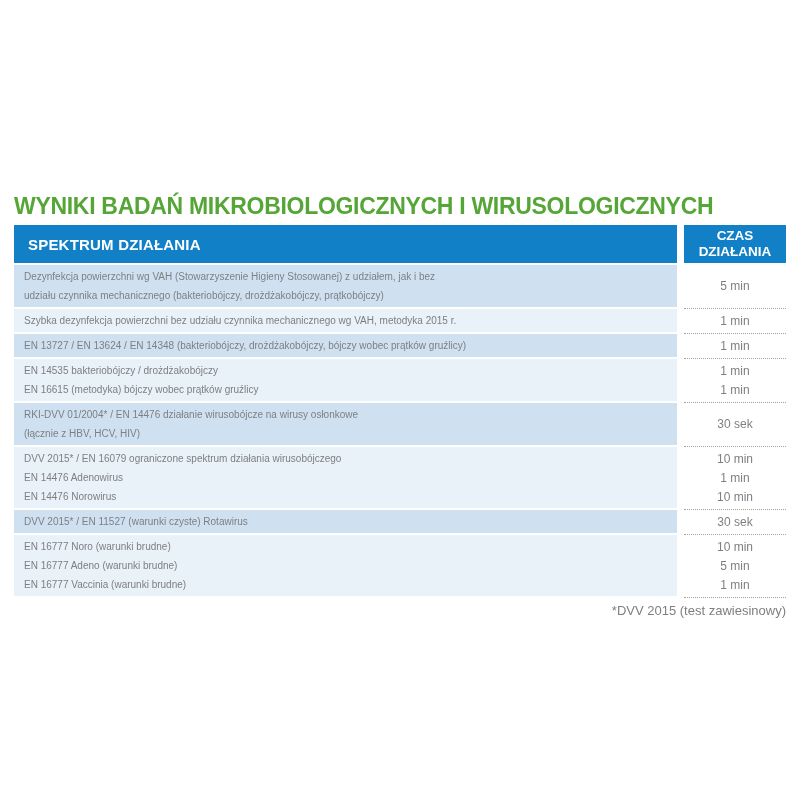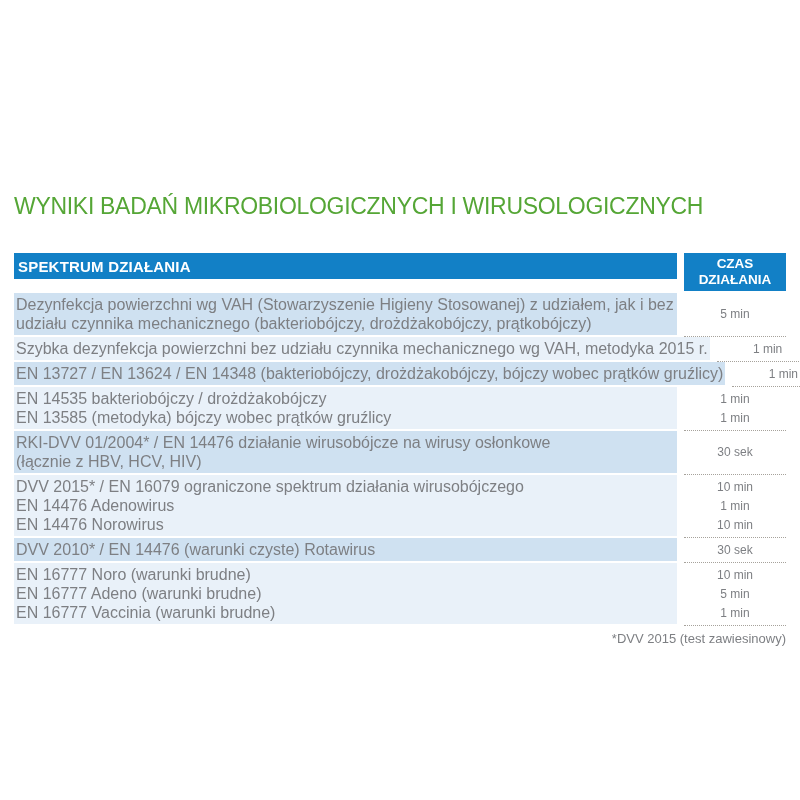--- a/index.html
+++ b/index.html
@@ -17,63 +17,63 @@
     font-family: "Liberation Sans", sans-serif;
     overflow: hidden;
   }
   .page {
     padding: 193px 14px 0 14px;
     width: 800px;
   }
   .title {
     color: var(--title_green, #55A636);
     font-size: 23px;
-    font-weight: normal;
+    font-weight: bold;
     letter-spacing: -0.3px;
     white-space: nowrap;
-    margin-bottom: 33px;
+    margin-bottom: 5px;
   }
   .table { width: 772px; }
   .hdr-row, .row {
     display: grid;
     grid-template-columns: 1fr 102px;
     column-gap: 7px;
   }
   .hdr-row { margin-bottom: 2px; }
   .hdr-left {
     background: var(--header_blue, #1280C6);
     color: #fff;
     font-size: 15px;
     font-weight: bold;
-    height: 26px;
+    height: 38px;
     display: flex;
     align-items: center;
-    padding: 0 4px;
+    padding: 0 14px;
     letter-spacing: 0.2px;
   }
   .hdr-right {
     background: var(--header_blue, #1280C6);
     color: #fff;
     font-size: 13.5px;
     font-weight: bold;
     height: 38px;
     display: flex;
     align-items: center;
     justify-content: center;
     text-align: center;
     line-height: 16px;
     padding: 0 8px;
   }
   .cell-left {
     display: flex;
     flex-direction: column;
-    padding: 2px 2px;
+    padding: 2px 10px;
     border-bottom: 2px solid #fff;
     color: var(--text_gray, #7D7F83);
-    font-size: 16px;
+    font-size: 10px;
   }
   .shade-dark .cell-left { background: var(--row_shaded, #CFE1F1); }
   .shade-light .cell-left { background: var(--row_light, #E9F1F9); }
   .line { line-height: 19px; white-space: nowrap; }
   .cell-right {
     background: #fff;
     border-bottom: 1px dotted var(--dot_gray, #A6A29B);
     color: var(--text_gray, #7D7F83);
     font-size: 12px;
     display: flex;
@@ -130,21 +130,21 @@
         <div class="line">EN 13727 / EN 13624 / EN 14348 (bakteriobójczy, drożdżakobójczy, bójczy wobec prątków gruźlicy)</div>
       </div>
       <div class="cell-right">
         <div class="time">1 min</div>
       </div>
     </div>
 
     <div class="row shade-light">
       <div class="cell-left">
         <div class="line">EN 14535 bakteriobójczy / drożdżakobójczy</div>
-        <div class="line">EN 13585 (metodyka) bójczy wobec prątków gruźlicy</div>
+        <div class="line">EN 16615 (metodyka) bójczy wobec prątków gruźlicy</div>
       </div>
       <div class="cell-right">
         <div class="time">1 min</div>
         <div class="time">1 min</div>
       </div>
     </div>
 
     <div class="row shade-dark">
       <div class="cell-left">
         <div class="line">RKI-DVV 01/2004* / EN 14476 działanie wirusobójcze na wirusy osłonkowe</div>
@@ -163,21 +163,21 @@
       </div>
       <div class="cell-right">
         <div class="time">10 min</div>
         <div class="time">1 min</div>
         <div class="time">10 min</div>
       </div>
     </div>
 
     <div class="row shade-dark">
       <div class="cell-left">
-        <div class="line">DVV 2010* / EN 14476 (warunki czyste) Rotawirus</div>
+        <div class="line">DVV 2015* / EN 11527 (warunki czyste) Rotawirus</div>
       </div>
       <div class="cell-right">
         <div class="time">30 sek</div>
       </div>
     </div>
 
     <div class="row shade-light">
       <div class="cell-left">
         <div class="line">EN 16777 Noro (warunki brudne)</div>
         <div class="line">EN 16777 Adeno (warunki brudne)</div>

